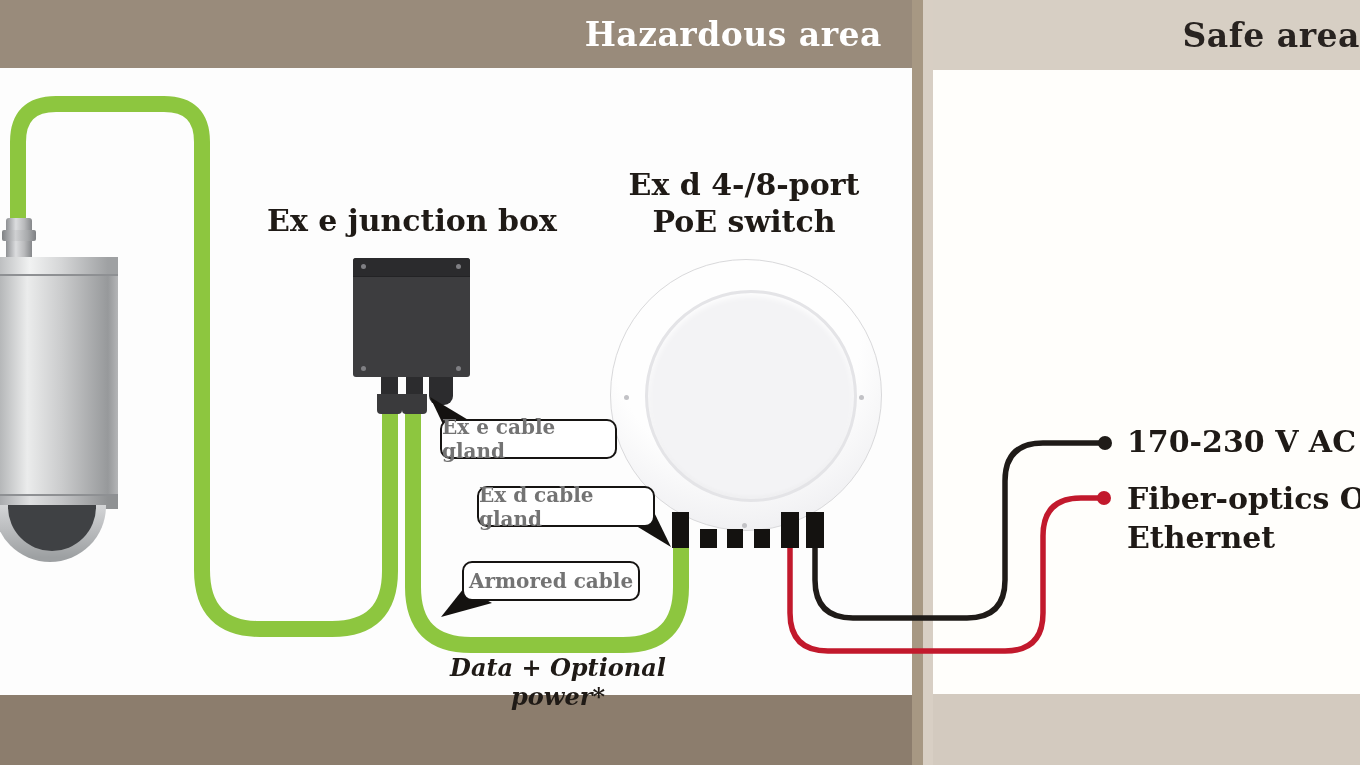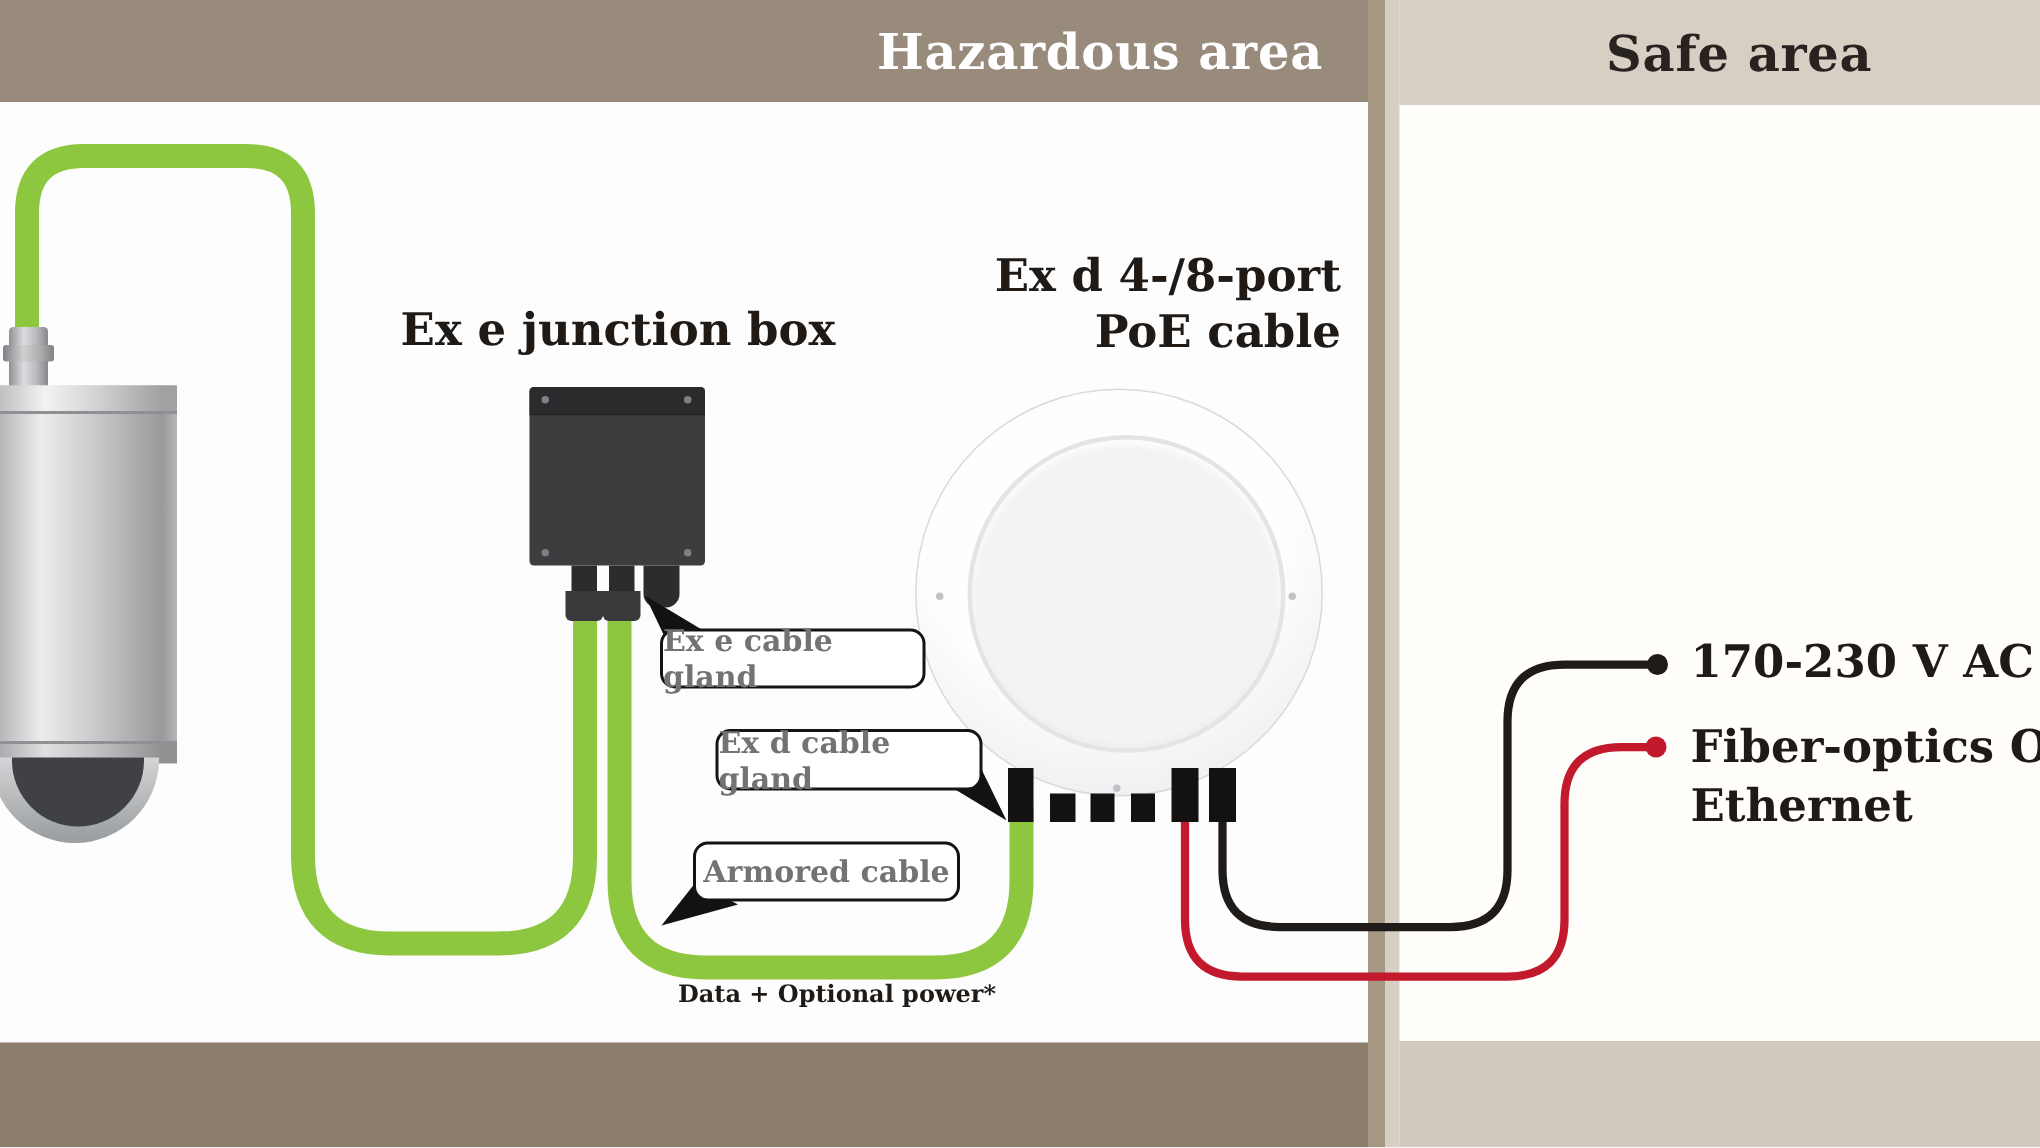--- a/index.html
+++ b/index.html
@@ -6,21 +6,21 @@
   #stage{
     position:relative;width:1360px;height:765px;overflow:hidden;
     font-family:"DejaVu Serif","Liberation Serif",serif;
     background:#fdfdfd;
   }
   .abs{position:absolute;}
   
   #hz-header{left:0;top:0;width:912px;height:68px;background:#998b7b;z-index:0;
     display:flex;align-items:center;justify-content:flex-end;padding-right:30px;box-sizing:border-box;}
   #safe-header{left:933px;top:0;width:427px;height:70px;background:#d7cfc4;z-index:0;
-    display:flex;align-items:center;justify-content:center;padding-left:26px;box-sizing:border-box;}
+    display:flex;align-items:center;justify-content:flex-end;padding-left:26px;box-sizing:border-box;}
   #hz-content{left:0;top:68px;width:912px;height:627px;background:#fdfdfd;z-index:0;}
   #safe-content{left:933px;top:70px;width:427px;height:624px;background:#fffefb;z-index:0;}
   #hz-footer{left:0;top:695px;width:912px;height:70px;background:#8c7d6d;z-index:0;}
   #safe-footer{left:933px;top:694px;width:427px;height:71px;background:#d3cabf;z-index:0;}
   #divider{left:912px;top:0;width:21px;height:765px;z-index:0;
     background:linear-gradient(90deg,#a79883 0 11px,#d8cfc4 11px 21px);}
   .hdr-text{font-weight:bold;font-size:33px;letter-spacing:0.5px;}
   #hz-header .hdr-text{color:#ffffff;text-align:right;}
   #safe-header .hdr-text{color:#282320;}
   
@@ -133,24 +133,24 @@
     <span>Ex e cable gland</span>
   </div>
   <div class="abs callout" style="left:477px;top:486px;width:178px;height:41px;align-items:center;">
     <span>Ex d cable gland</span>
   </div>
   <div class="abs callout" style="left:462px;top:561px;width:178px;height:40px;">
     <span>Armored cable</span>
   </div>
 
   <div class="abs title" style="left:262px;top:203px;width:300px;font-size:30px;">Ex e junction box</div>
-  <div class="abs title" style="left:594px;top:166px;width:300px;font-size:30px;line-height:37px;text-align:right;">
+  <div class="abs title" style="left:594px;top:166px;width:300px;font-size:30px;line-height:37px;">
     <span style="display:block;">Ex d 4-/8-port</span>
-    <span style="display:block;">PoE cable</span>
+    <span style="display:block;">PoE switch</span>
   </div>
-  <div class="abs title" style="left:408px;top:653px;width:300px;font-size:16px;">Data + Optional power*</div>
+  <div class="abs title" style="left:408px;top:653px;width:300px;font-size:24px;font-style:italic;">Data + Optional power*</div>
   <div class="abs side-label" style="left:1127px;top:424px;font-size:30px;">170-230 V AC</div>
   <div class="abs side-label" style="left:1127px;top:479px;font-size:30px;line-height:39px;width:260px;">
     <span style="display:block;white-space:nowrap;">Fiber-optics OR</span>
     <span style="display:block;">Ethernet</span>
   </div>
 
 </div>
 
 </body></html>

